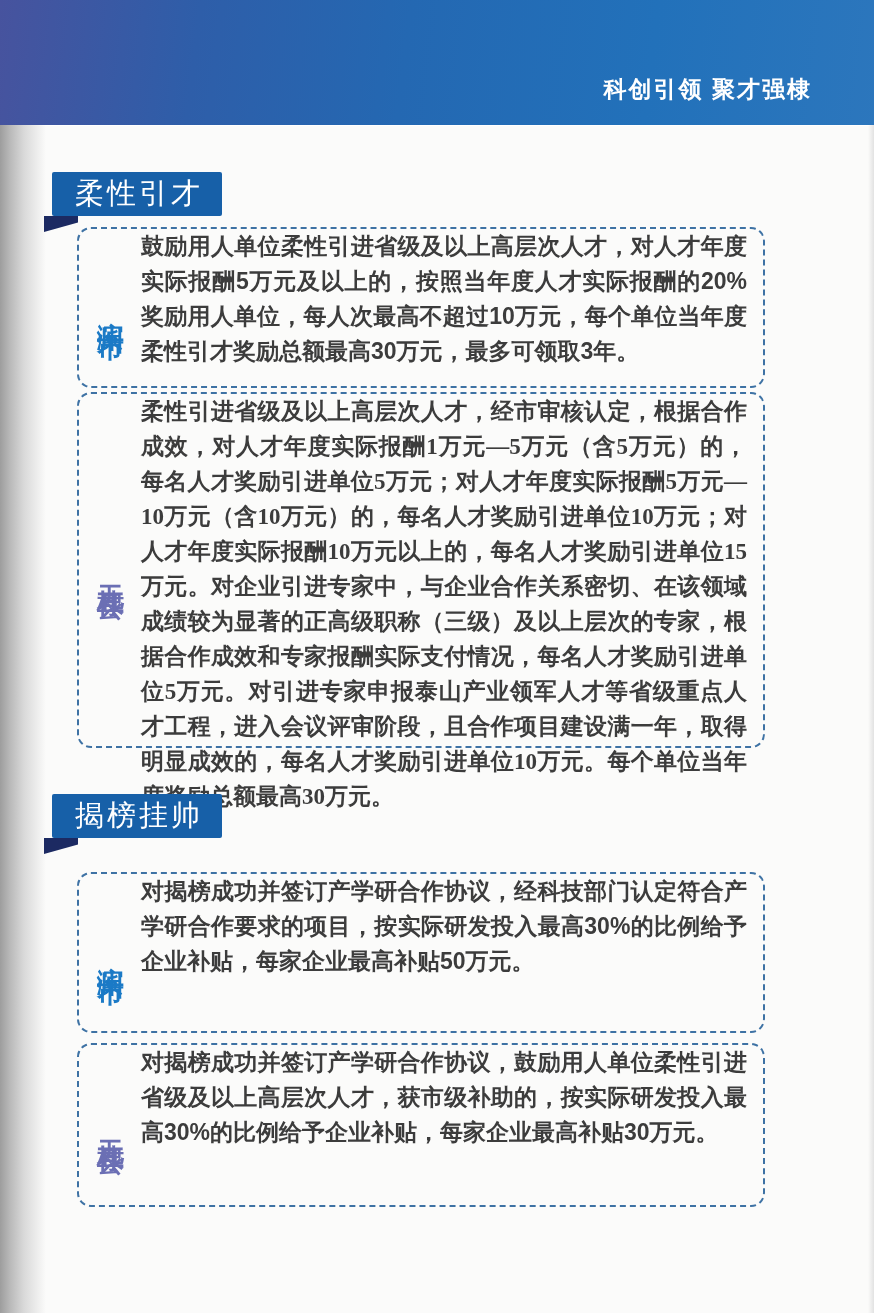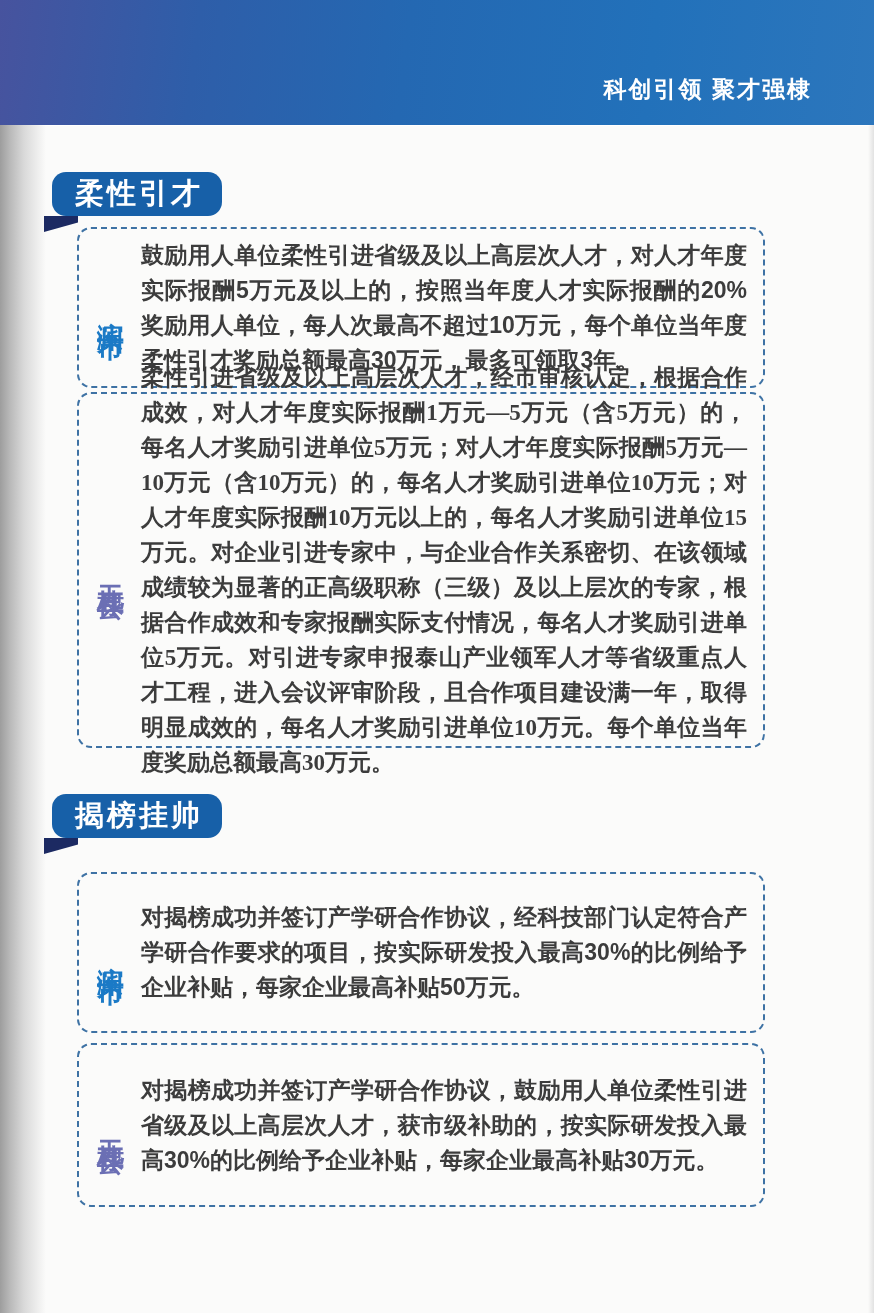--- a/index.html
+++ b/index.html
@@ -39,38 +39,38 @@
     pointer-events: none;
   }
   
   .banner {
     position: absolute; left: 52px;
     width: 170px; height: 44px;
     background: #1760a8;
     color: #ffffff;
     display: flex; align-items: center;
     padding-left: 23px; box-sizing: border-box;
-    font-size: 29px; font-weight: 700; letter-spacing: 3px;
-    border-radius: 14px;
+    font-size: 29px; font-weight: 400; letter-spacing: 3px;
+    border-radius: 2px;
   }
   .banner .fold {
     position: absolute; left: -8px; top: 100%;
     width: 34px; height: 16px;
     background: #1c2a62;
     clip-path: polygon(0 0, 100% 0, 100% 40%, 0 100%);
   }
   .banner-1 { top: 172px; }
   .banner-2 { top: 794px; }
   
   .card {
     position: absolute; left: 77px; width: 688px;
     border: 2px dashed #3e72a4;
     border-radius: 14px;
     box-sizing: border-box;
-    display: flex; align-items: center;
+    display: flex; 
     background: transparent;
   }
   .card-1 { top: 227px; height: 161px; }
   .card-2 { top: 392px; height: 356px; font-family: Liberation Serif, serif; }
   .card-3 { top: 872px; height: 161px; }
   .card-4 { top: 1043px; height: 164px; }
   .region {
     width: 62px; flex: 0 0 62px;
     display: flex; justify-content: center; align-items: center;
     writing-mode: vertical-rl; text-orientation: upright;

